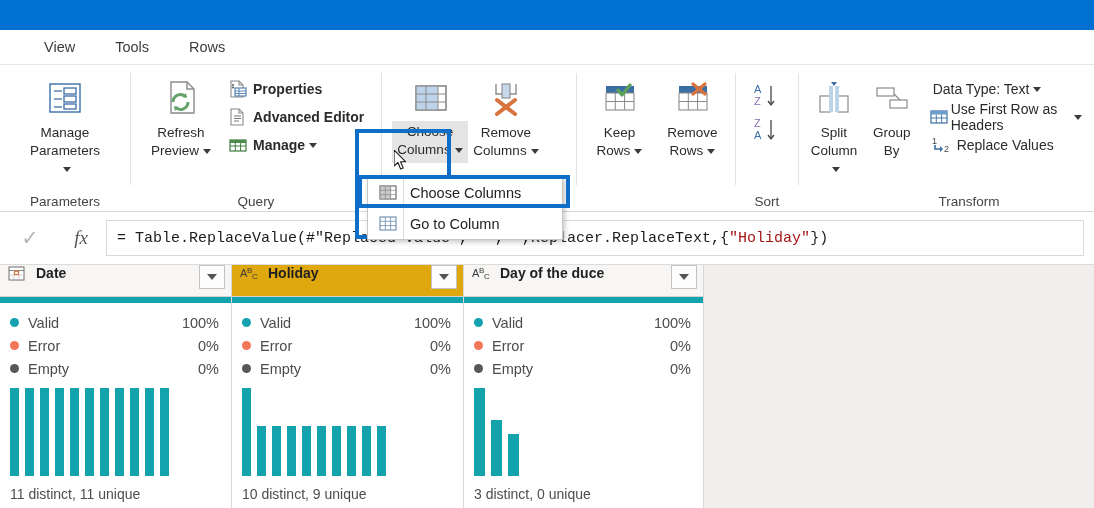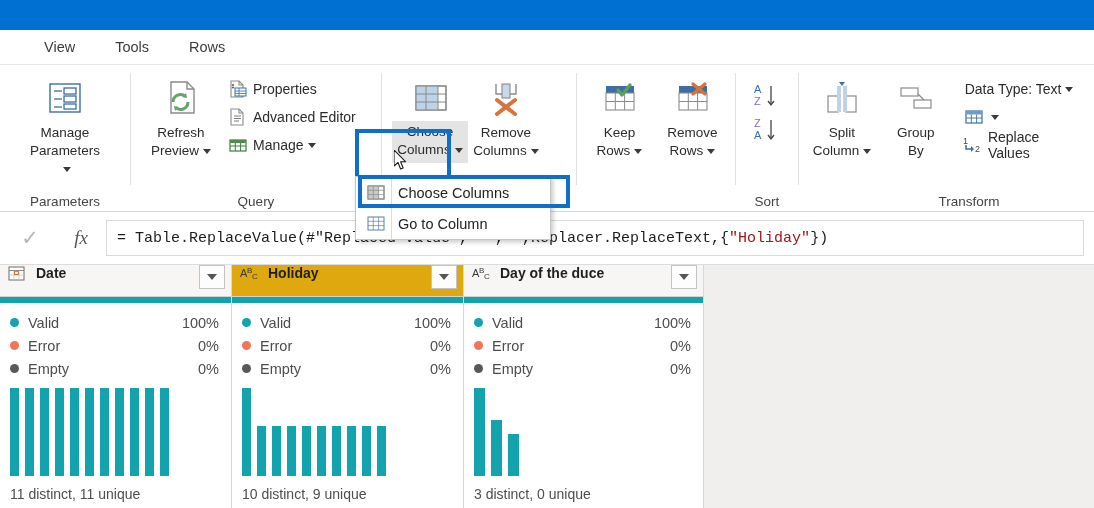--- a/index.html
+++ b/index.html
@@ -44,21 +44,21 @@
 
   .sortcol{display:flex;flex-direction:column;justify-content:flex-start;padding-top:8px;width:46px;align-items:center;}
   .sortbtn{height:34px;display:flex;align-items:center;justify-content:center;cursor:default;}
 
   
   .hl-btn{position:absolute;left:355px;top:64px;width:96px;height:110px;
           border:4px solid #0f6ec7;box-sizing:border-box;pointer-events:none;z-index:40;}
   .pressed{background:#e4e4e4;}
 
   
-  .menu{position:absolute;left:355px;top:176px;width:194px;background:#ffffff;
+  .menu{position:absolute;left:367px;top:176px;width:194px;background:#ffffff;
         border:1px solid #c6c6c6;box-shadow:2px 2px 5px rgba(0,0,0,.22);z-index:50;}
   .mi{display:flex;align-items:center;height:31px;padding-left:5px;cursor:default;}
   .mi .mic{width:30px;display:flex;align-items:center;justify-content:center;}
   .mi .mlbl{font-size:14.5px;color:#222;margin-left:6px;}
   .mi-div{border-right:1px solid #dcdcdc;height:100%;}
   .hl-menu{position:absolute;left:358px;top:175px;width:212px;height:33px;
            border:4px solid #0f6ec7;box-sizing:border-box;pointer-events:none;z-index:60;}
 
   
   .fxbar{height:52px;background:#ffffff;display:flex;align-items:center;
@@ -152,21 +152,21 @@
               <path d="M27 17 l1 5 l-5 -1 z" fill="#66a36b"></path>
               <path d="M29 26 a7.5 7.5 0 0 1 -12.5 5.5" fill="none" stroke="#66a36b" stroke-width="3"></path>
               <path d="M16 35 l-1 -5 l5 1 z" fill="#66a36b"></path>
             </svg>
           </div>
           <div class="lbl">
             <span>Refresh</span><br>
             <span>Preview</span><span class="caret"></span>
           </div>
         </div>
-        <div class="bigstack" style="margin-left:6px;">
+        <div class="bigstack" style="margin-left:6px;font-weight:bold;">
           <div class="smallrow">
             <div class="ic">
               <svg width="20" height="20" viewBox="0 0 20 20">
                 <path d="M3 2 h8 l4 4 v12 h-12 z" fill="#fff" stroke="#8a8a8a" stroke-width="1.1"></path>
                 <path d="M11 2 v4 h4" fill="none" stroke="#8a8a8a" stroke-width="1.1"></path>
                 <rect x="7" y="9" width="11" height="8" fill="#fff" stroke="#3b6ea5" stroke-width="1"></rect>
                 <line x1="7" y1="12" x2="18" y2="12" stroke="#3b6ea5" stroke-width=".8"></line>
                 <line x1="7" y1="14.5" x2="18" y2="14.5" stroke="#3b6ea5" stroke-width=".8"></line>
                 <line x1="11" y1="9" x2="11" y2="17" stroke="#3b6ea5" stroke-width=".8"></line>
                 <circle cx="5" cy="6" r="1" fill="#555"></circle>
@@ -346,20 +346,21 @@
           <div class="smallrow">
             <div class="ic">
               <svg width="20" height="20" viewBox="0 0 20 20">
                 <rect x="2" y="4" width="16" height="12" fill="#fff" stroke="#3b6ea5" stroke-width="1.2"></rect>
                 <rect x="2" y="4" width="16" height="3.5" fill="#6f9dc9"></rect>
                 <line x1="2" y1="11" x2="18" y2="11" stroke="#3b6ea5" stroke-width=".9"></line>
                 <line x1="7.3" y1="7.5" x2="7.3" y2="16" stroke="#3b6ea5" stroke-width=".9"></line>
                 <line x1="12.6" y1="7.5" x2="12.6" y2="16" stroke="#3b6ea5" stroke-width=".9"></line>
               </svg>
             </div>
+            <div class="lbl">Use First Row as Headers</div>
             <span class="caret"></span>
           </div>
           <div class="smallrow">
             <div class="ic">
               <svg width="22" height="20" viewBox="0 0 22 20">
                 <text x="1" y="9" font-family="Liberation Sans, sans-serif" font-size="9" fill="#444">1</text>
                 <text x="13" y="17" font-family="Liberation Sans, sans-serif" font-size="9" fill="#444">2</text>
                 <path d="M4 10 v4 h7" fill="none" stroke="#3b6ea5" stroke-width="1.6"></path>
                 <path d="M9 11 l3 3 l-3 3 z" fill="#3b6ea5"></path>
               </svg>

